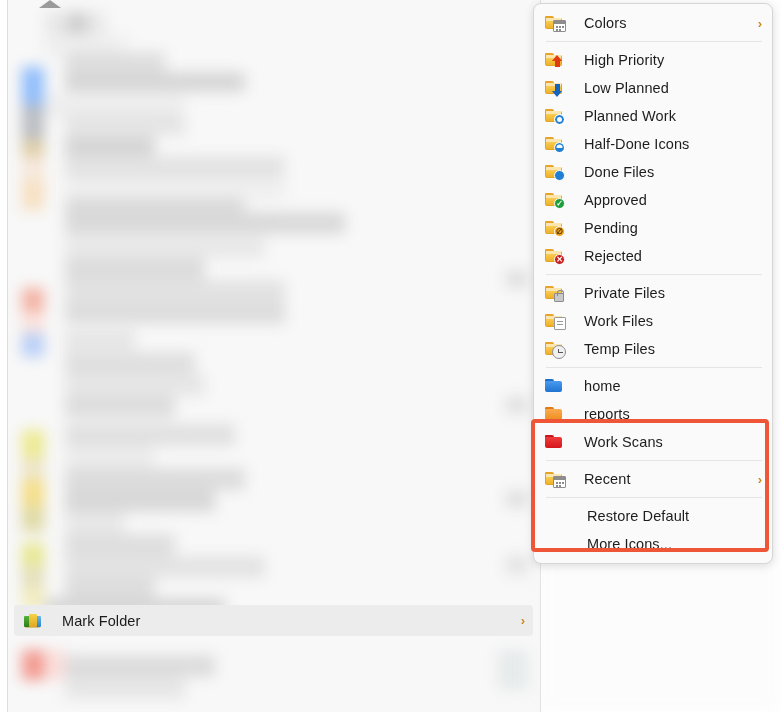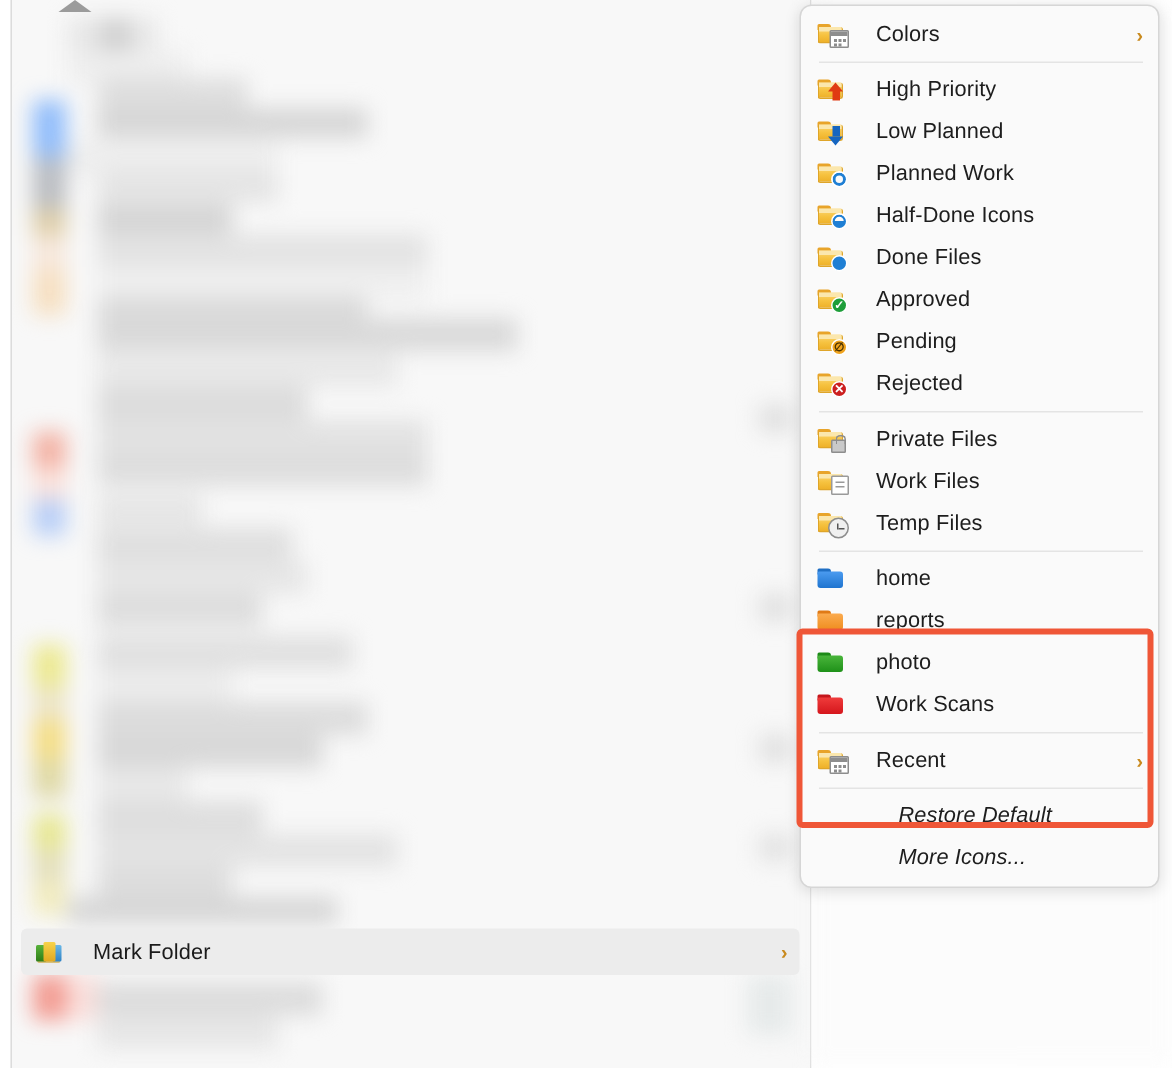--- a/index.html
+++ b/index.html
@@ -54,21 +54,21 @@
     left: 0; top: 0; width: 240px; height: 712px;
     background: #fafafa;
     border-left: 1px solid #e2e2e2;
     filter: blur(6px);
     opacity: .55;
   }
 
   
   .mark-folder {
     position: absolute;
-    left: 14px; top: 619px;
+    left: 14px; top: 605px;
     width: 519px; height: 31px;
     background: #ececec;
     border-radius: 4px;
     display: flex;
     align-items: center;
     padding: 0 8px 0 10px;
   }
   .mark-folder .label {
     font-size: 14.5px;
     color: #1b1b1b;
@@ -111,21 +111,21 @@
     padding: 0 10px 0 11px;
     cursor: default;
   }
   .mi .mi-label {
     font-size: 14.5px;
     color: #1d1d1d;
     margin-left: 20px;
     white-space: nowrap;
     letter-spacing: .1px;
   }
-  .mi.text-only .mi-label { margin-left: 54px; font-style: italic; }
+  .mi.text-only .mi-label { margin-left: 42px; }
   .mi .chev {
     margin-left: auto;
     color: #c98a1e;
     font-size: 13px;
     font-weight: 700;
     line-height: 1;
   }
   .sep {
     height: 1px;
     background: #e4e4e4;
@@ -479,27 +479,20 @@
     </div>
 
     <div class="mi">
       <span class="fi solid">
         <span class="tab" style="background:#e07a16;"></span>
         <span class="body" style="background:linear-gradient(#fbab4f,#ef8d1f);"></span>
       </span>
       <span class="mi-label">reports</span>
     </div>
 
-    <div class="mi">
-      <span class="fi solid">
-        <span class="tab" style="background:#1d8a18;"></span>
-        <span class="body" style="background:linear-gradient(#49b53b,#1f9119);"></span>
-      </span>
-      <span class="mi-label">photo</span>
-    </div>
 
     <div class="mi">
       <span class="fi solid">
         <span class="tab" style="background:#c4161c;"></span>
         <span class="body" style="background:linear-gradient(#ef3b3b,#d5161c);"></span>
       </span>
       <span class="mi-label">Work Scans</span>
     </div>
 
     <div class="sep"></div>

